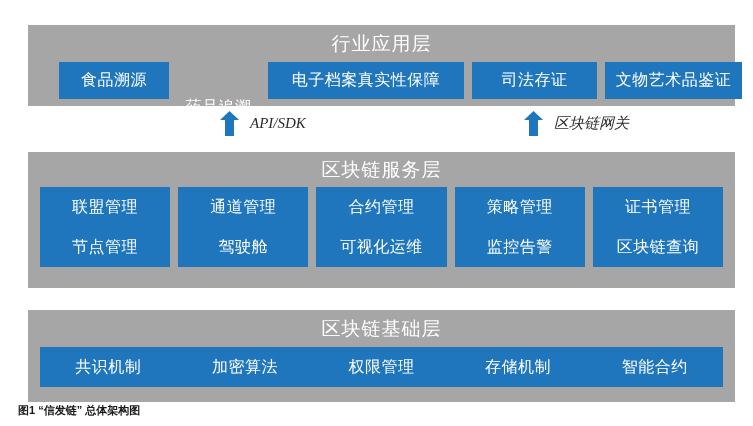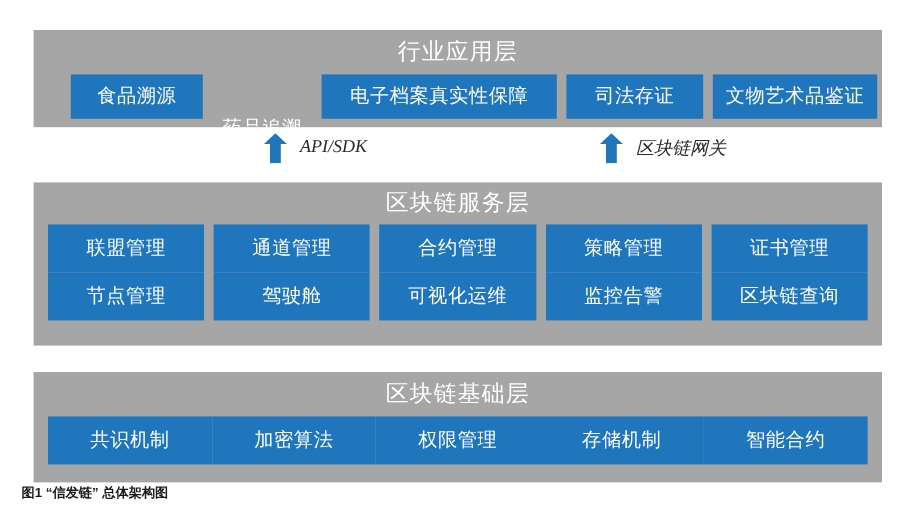--- a/index.html
+++ b/index.html
@@ -70,40 +70,40 @@
   }
   #layer-application .box-row {
     margin: 0 12px;
     gap: 8px;
     height: 37px;
   }
   #layer-application .box { flex: 0 0 auto; }
   #layer-application .box.b0 { width: 110px; margin-left: 19px; }
   #layer-application .box.b1 { width: 83px; margin-top: 45px; }
   #layer-application .box.b2 { width: 196px; text-align: center; }
-  #layer-application .box.b3 { width: 114px; }
+  #layer-application .box.b3 { width: 125px; }
   #layer-application .box.b4 { width: 137px; }
 
   
   .connector {
     position: absolute;
     left: 28px;
     top: 106px;
     width: 707px;
     height: 46px;
   }
   .conn-item {
     position: absolute;
     display: flex;
     align-items: center;
     gap: 11px;
     top: 5px;
   }
   #conn-api    { left: 192px; align-items: center; }
-  #conn-gateway{ left: 472px; }
+  #conn-gateway{ left: 496px; }
 
   .arrow-up {
     width: 19px;
     height: 25px;
     display: block;
   }
   .conn-label {
     font-style: italic;
     font-size: 15px;
     color: #2b2b2b;

